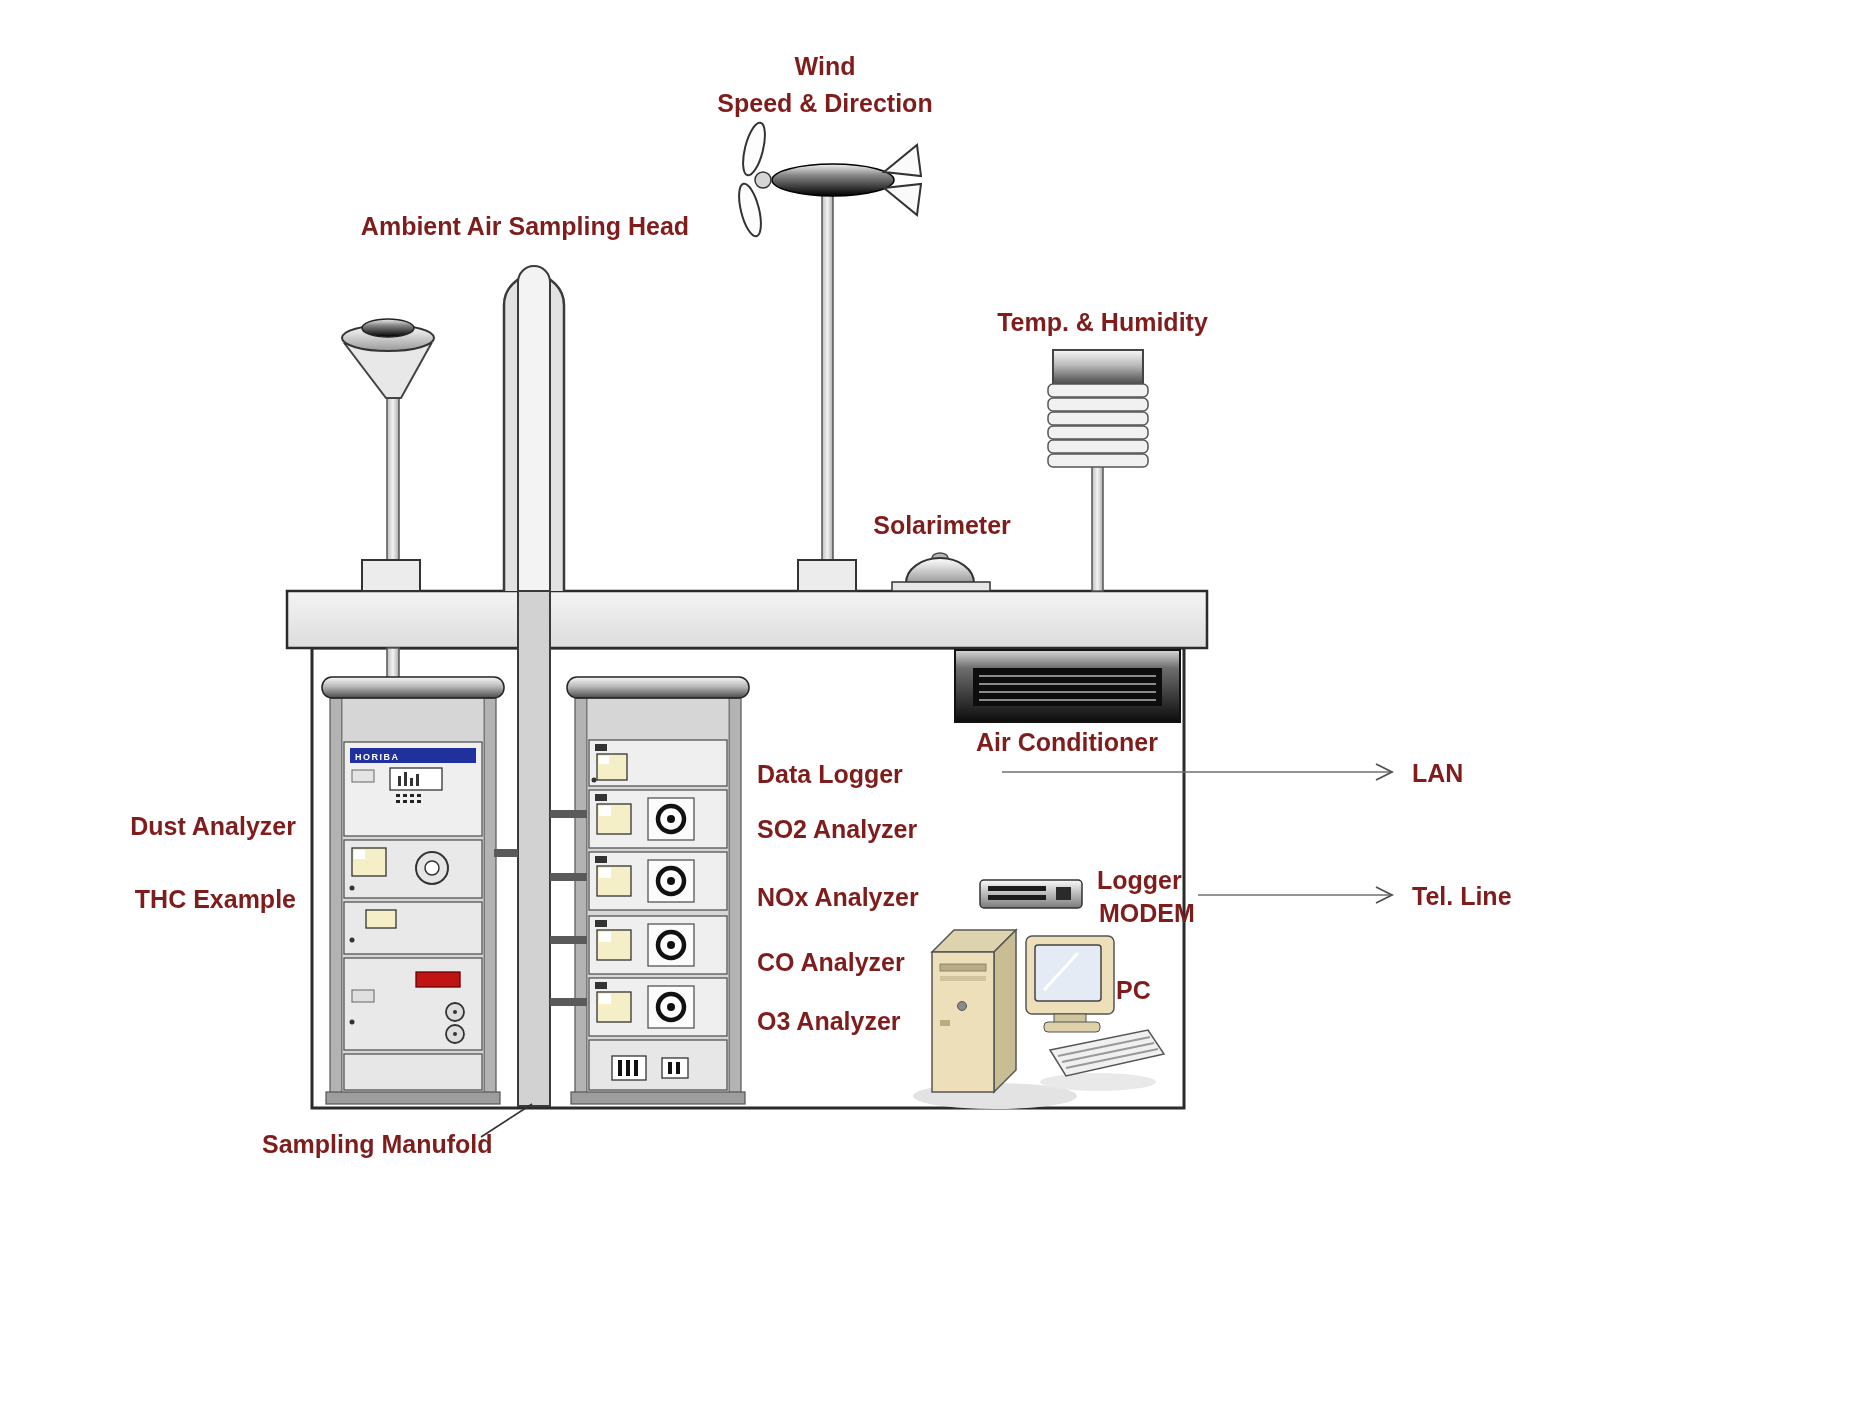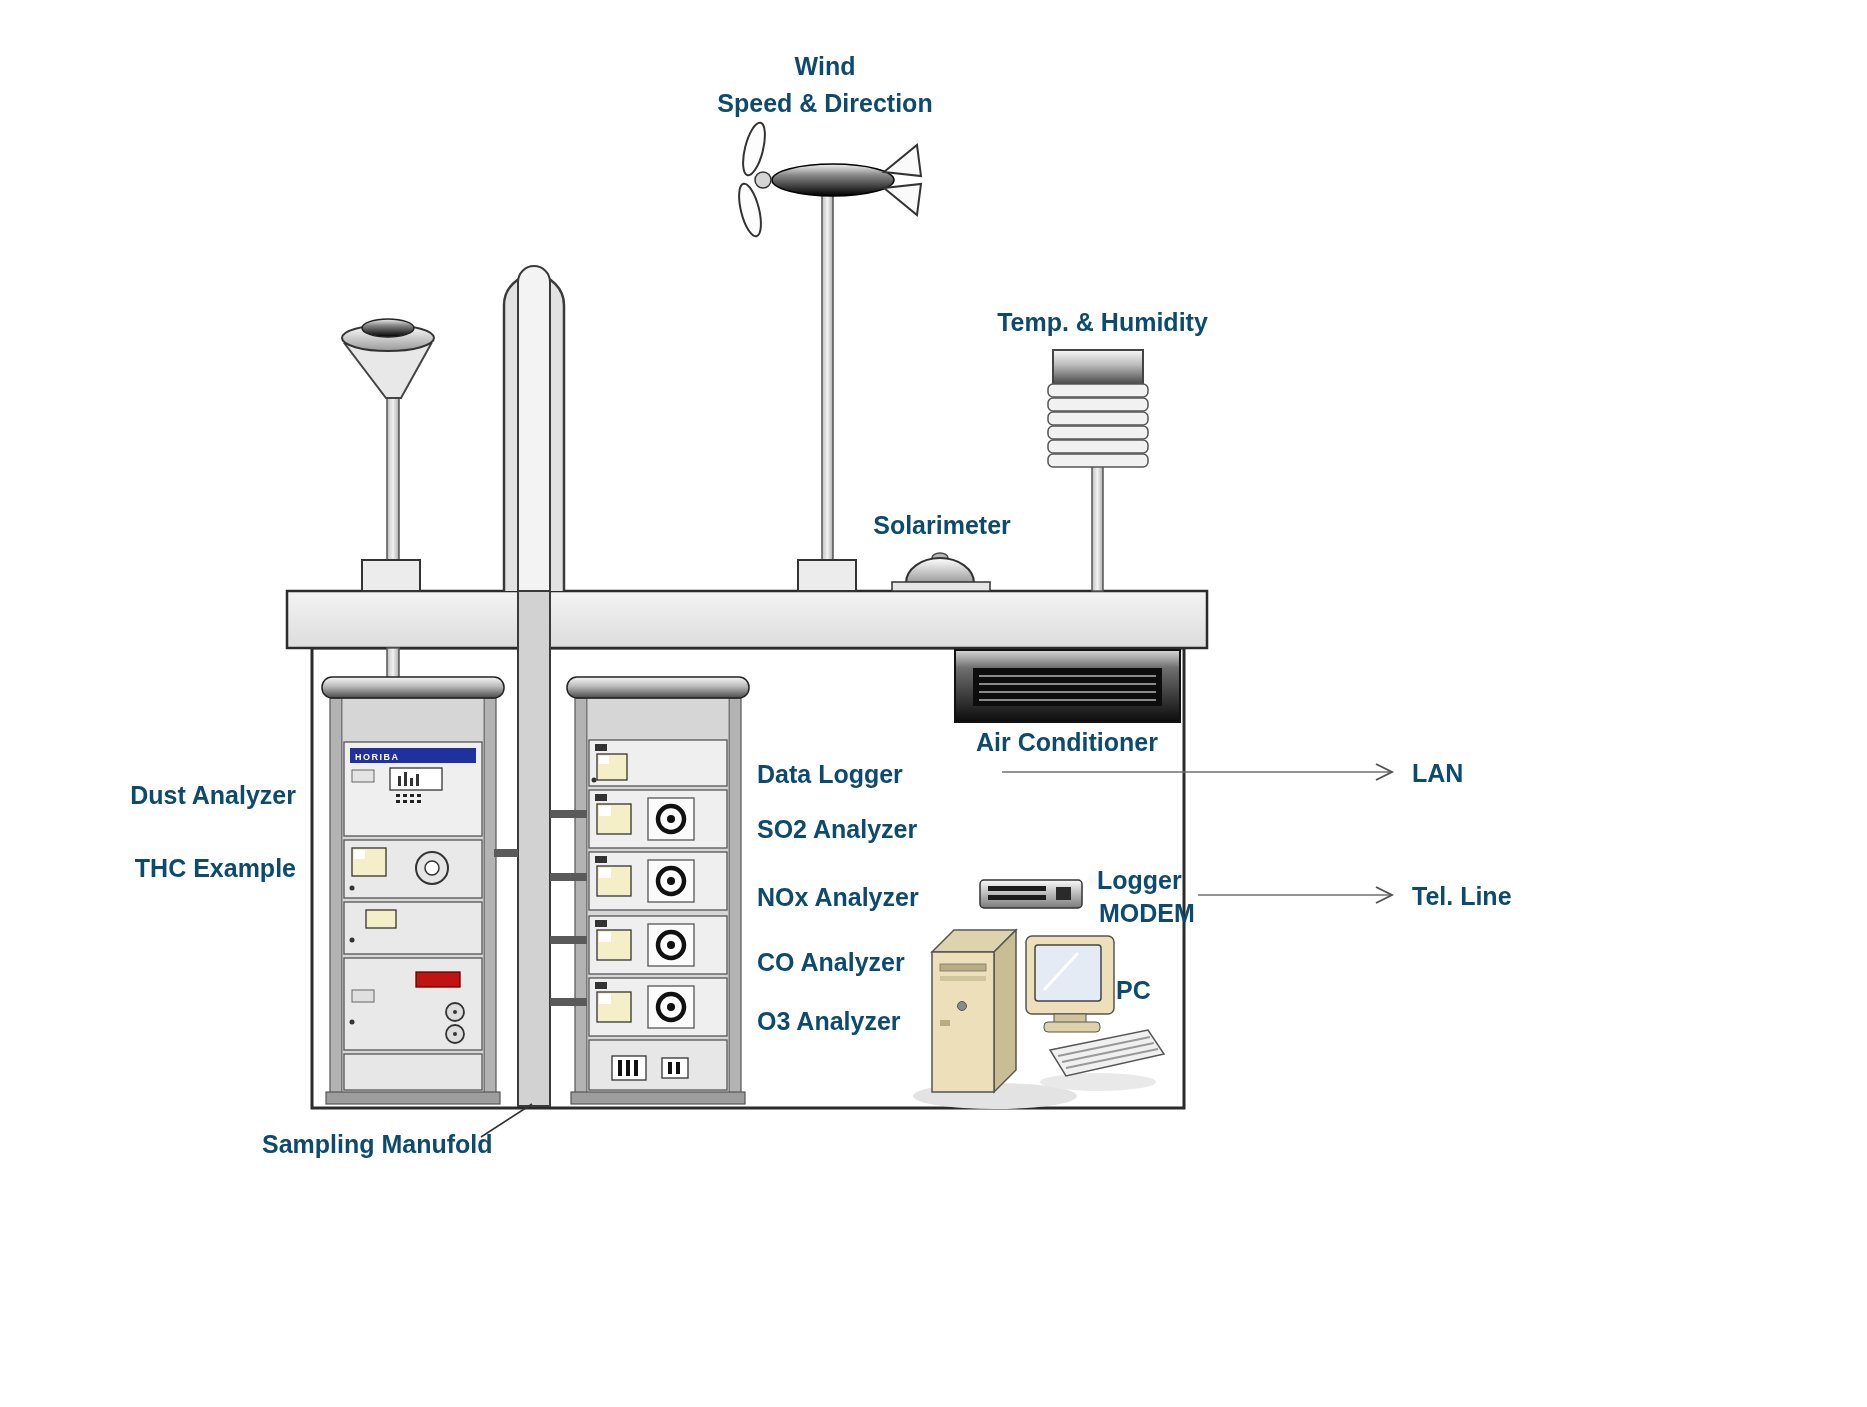--- a/index.html
+++ b/index.html
@@ -1,21 +1,21 @@
 <!DOCTYPE html>
 <html><head>
 <meta charset="utf-8">
 <style>
   html,body{margin:0;padding:0;background:#fff;}
   .scene{position:relative;width:1867px;height:1407px;background:#fff;overflow:hidden;
          font-family:"Liberation Sans",sans-serif;}
   .diagram{position:absolute;left:0;top:0;}
-  .lbl{position:absolute;font-weight:bold;font-size:25px;color:#0c4a6e;line-height:33px;white-space:nowrap;}
+  .lbl{position:absolute;font-weight:bold;font-size:25px;color:#7f1d1d;line-height:33px;white-space:nowrap;}
   .center{text-align:center;}
-  .right{text-align:right;}
+  .right{text-align:right;margin-top:31px;}
 </style>
 </head>
 <body>
 
 <div class="scene">
 
 <svg class="diagram" width="1867" height="1407" viewBox="0 0 1867 1407">
   <defs>
     <linearGradient id="g-cap" x1="0" y1="0" x2="0" y2="1">
       <stop offset="0" stop-color="#f8f8f8"></stop>
@@ -294,20 +294,23 @@
     <path d="M1376,887 L1392,895 L1376,903" fill="none" stroke="#505050" stroke-width="1.8"></path>
   </g>
   <line x1="481" y1="1137" x2="532" y2="1104" stroke="#333" stroke-width="1.6"></line>
 </svg>
 
 <div class="lbl center" style="left:680px;top:48px;width:290px;line-height:37px">
   <div>Wind</div>
   <div>Speed &amp; Direction</div>
 </div>
 
+<div class="lbl center" style="left:360px;top:210px;width:330px">
+  <div>Ambient Air Sampling Head</div>
+</div>
 
 
 <div class="lbl center" style="left:995px;top:306px;width:215px">
   <div>Temp. &amp; Humidity</div>
 </div>
 
 <div class="lbl center" style="left:872px;top:509px;width:140px">
   <div>Solarimeter</div>
 </div>
 

